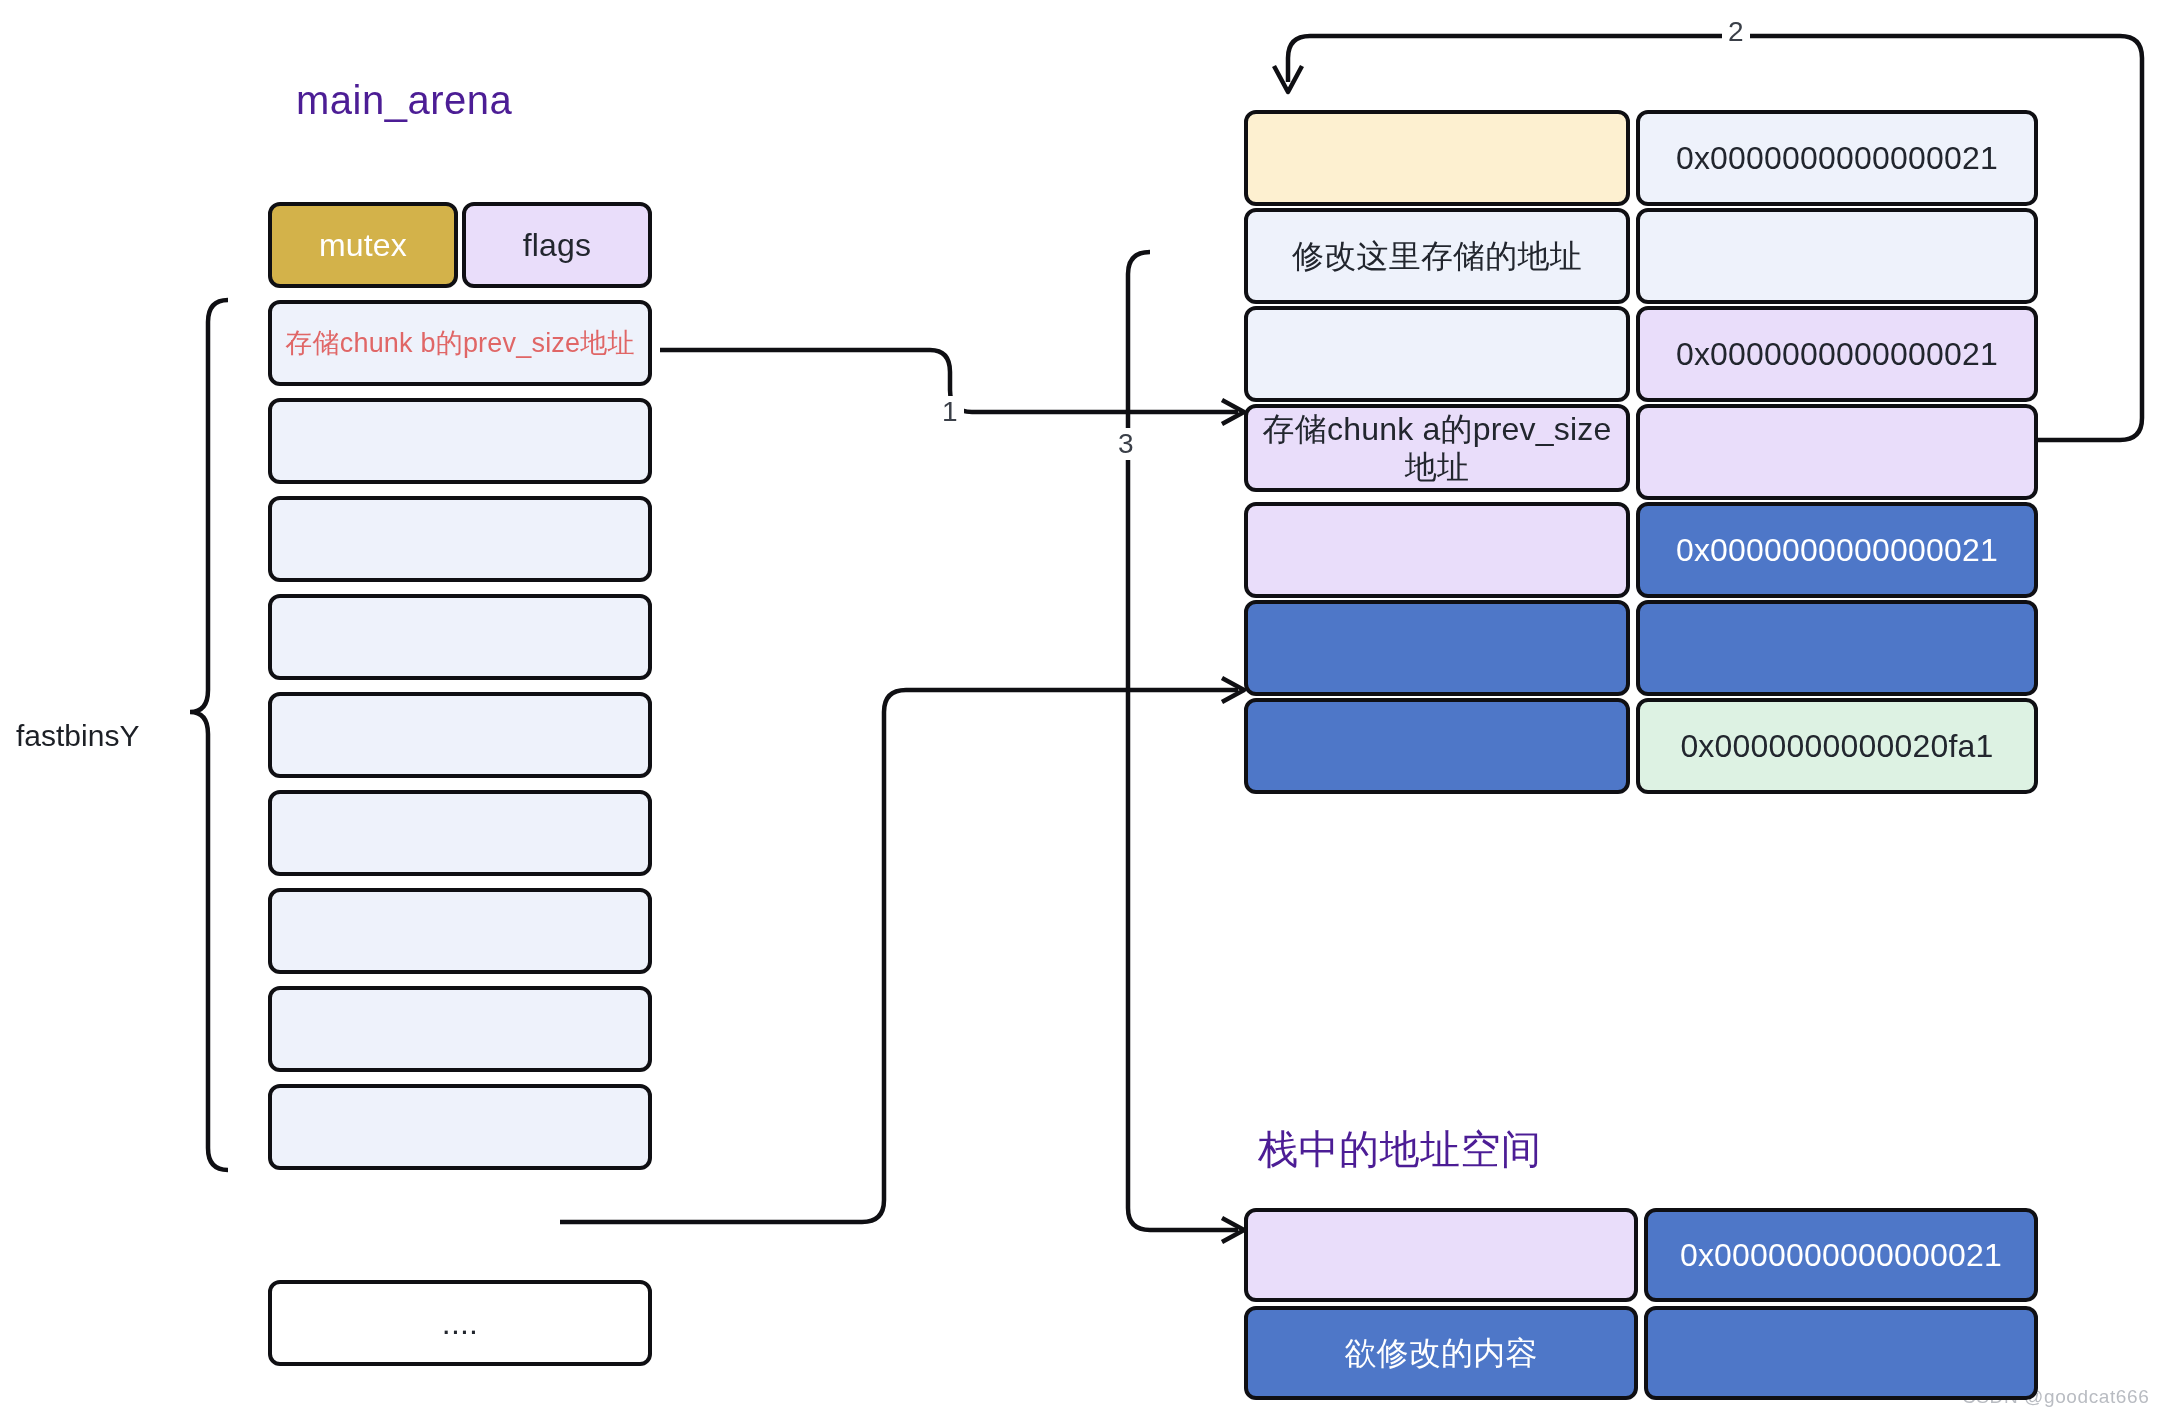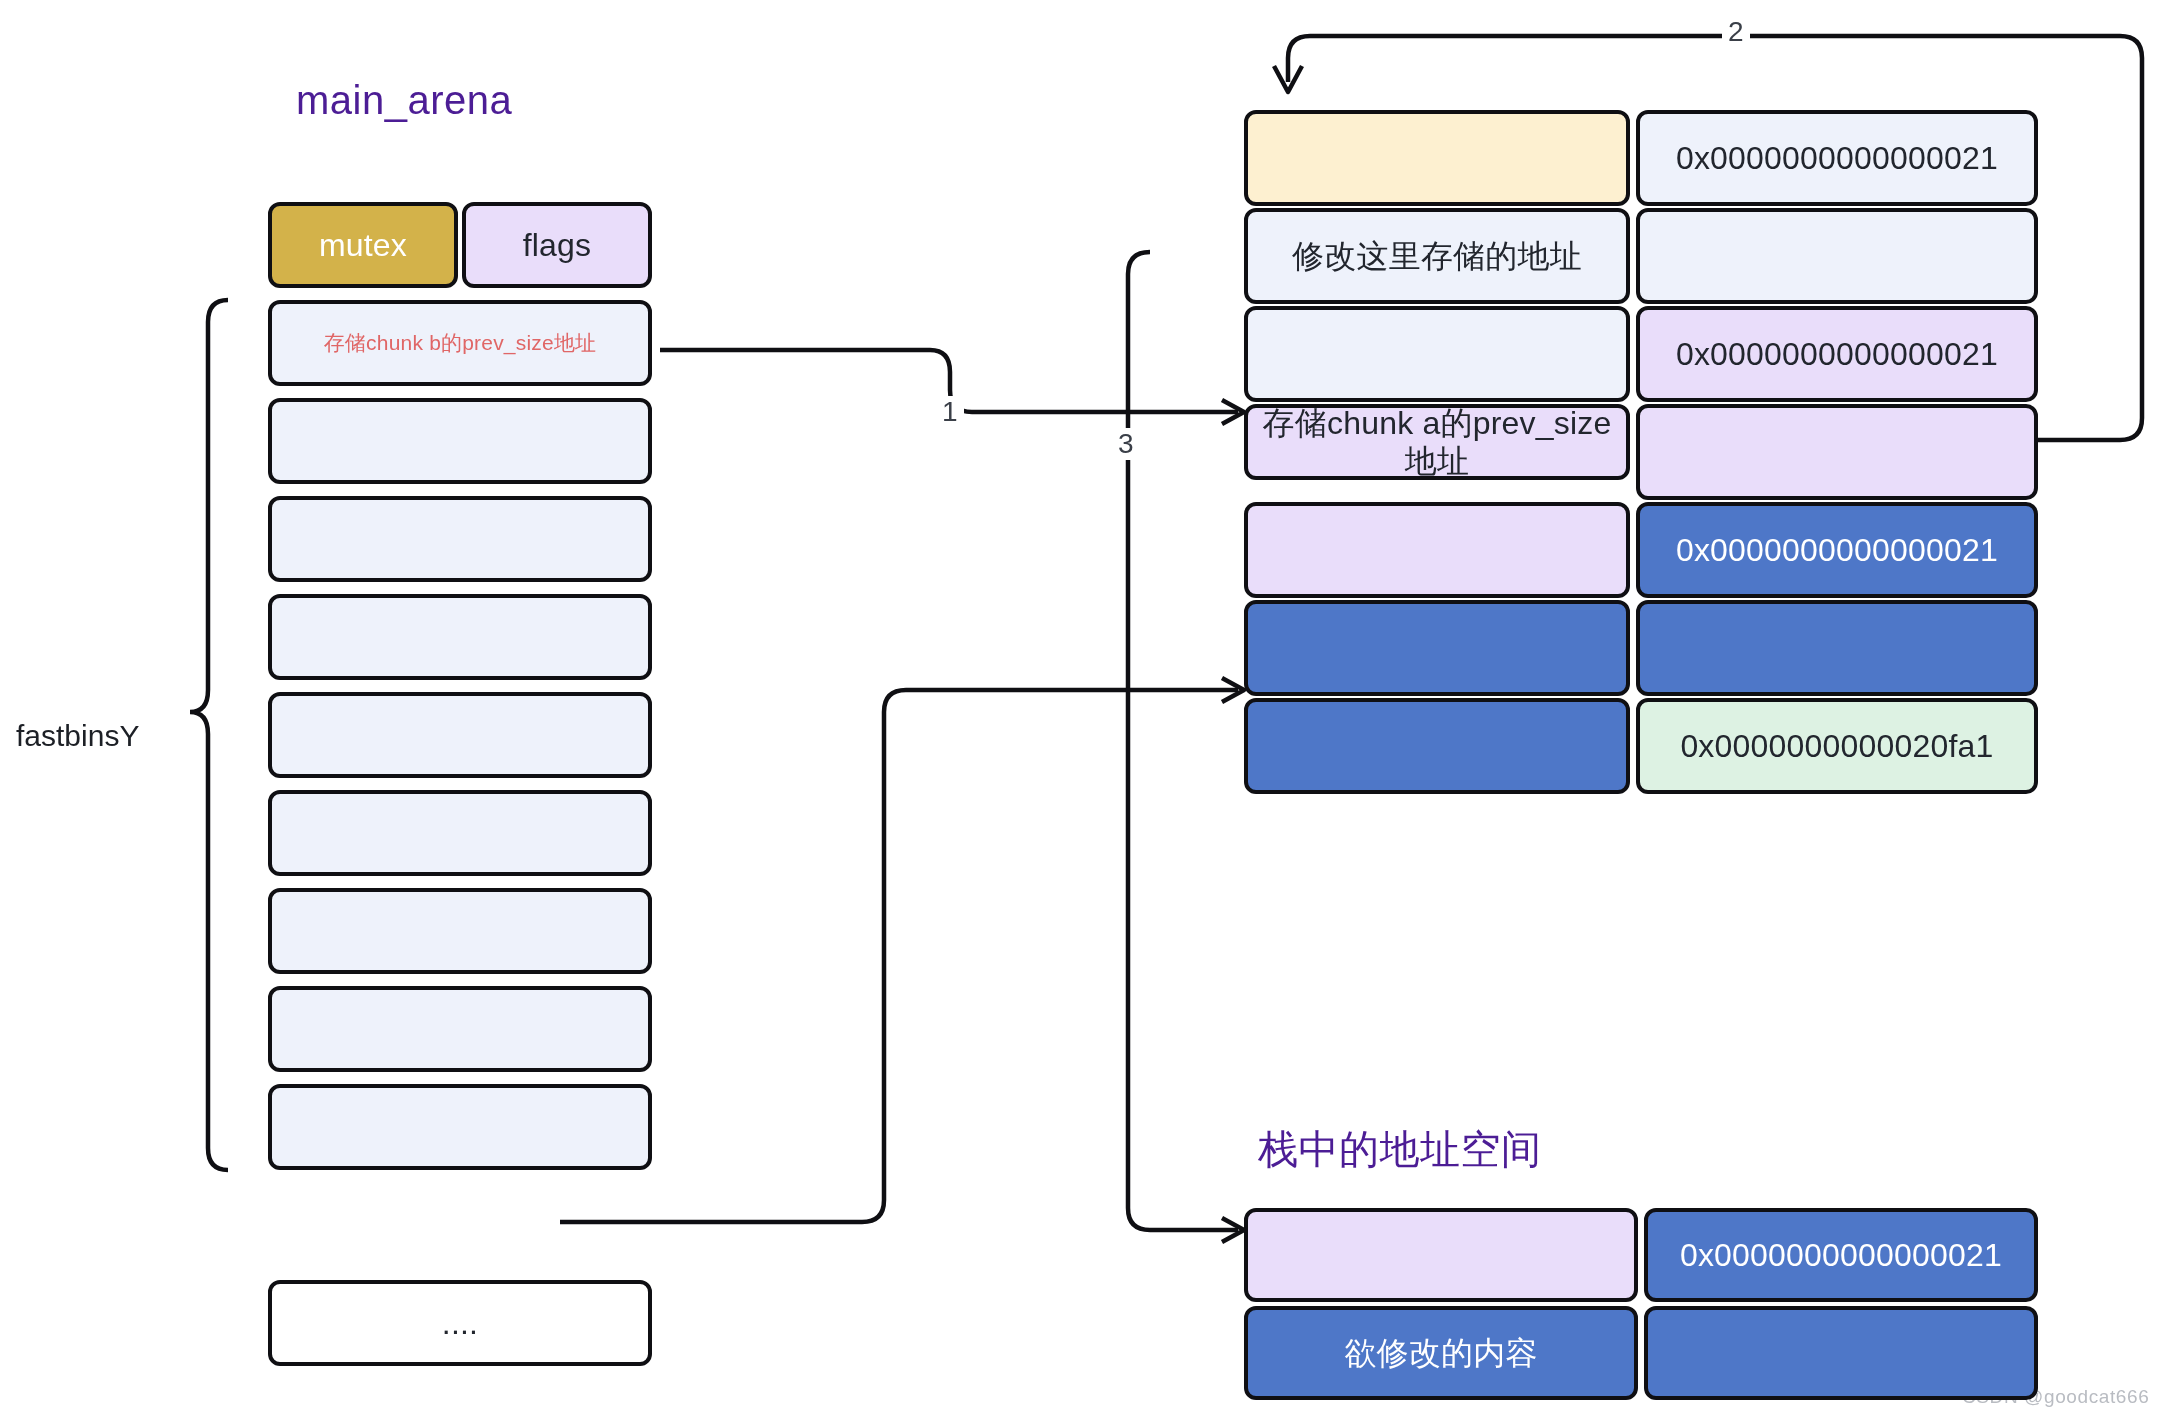--- a/index.html
+++ b/index.html
@@ -35,21 +35,21 @@
     line-height: 1.2;
     z-index: 3;
   }
   .cell.blue   { background: #eef2fb; }
   .cell.gold   { background: #d3b24a; color: #ffffff; }
   .cell.lav    { background: #e9ddfa; }
   .cell.cream  { background: #fdf0d0; }
   .cell.green  { background: #ddf2e3; }
   .cell.navy   { background: #4e77c8; color: #ffffff; }
   .cell.white  { background: #ffffff; }
-  .cell.redtext{ color: #e06666; font-size: 21px; }
+  .cell.redtext{ color: #e06666; font-size: 27px; }
 
   .title {
     position: absolute;
     font-size: 40px;
     color: #4c1d95;
     white-space: nowrap;
     letter-spacing: .5px;
   }
   .sidelabel {
     position: absolute;
@@ -155,21 +155,21 @@
 
   <div class="cell cream" style="left:1244px; top:110px; width:386px; height:96px;">
     <span></span>
   </div>
   <div class="cell blue" style="left:1244px; top:208px; width:386px; height:96px;">
     <span>修改这里存储的地址</span>
   </div>
   <div class="cell blue" style="left:1244px; top:306px; width:386px; height:96px;">
     <span></span>
   </div>
-  <div class="cell lav" style="left:1244px; top:404px; width:386px; height:76px;">
+  <div class="cell lav" style="left:1244px; top:404px; width:386px; height:88px;">
     <span>存储chunk a的prev_size地址</span>
   </div>
   <div class="cell lav" style="left:1244px; top:502px; width:386px; height:96px;">
     <span></span>
   </div>
   <div class="cell navy" style="left:1244px; top:600px; width:386px; height:96px;">
     <span></span>
   </div>
   <div class="cell navy" style="left:1244px; top:698px; width:386px; height:96px;">
     <span></span>

